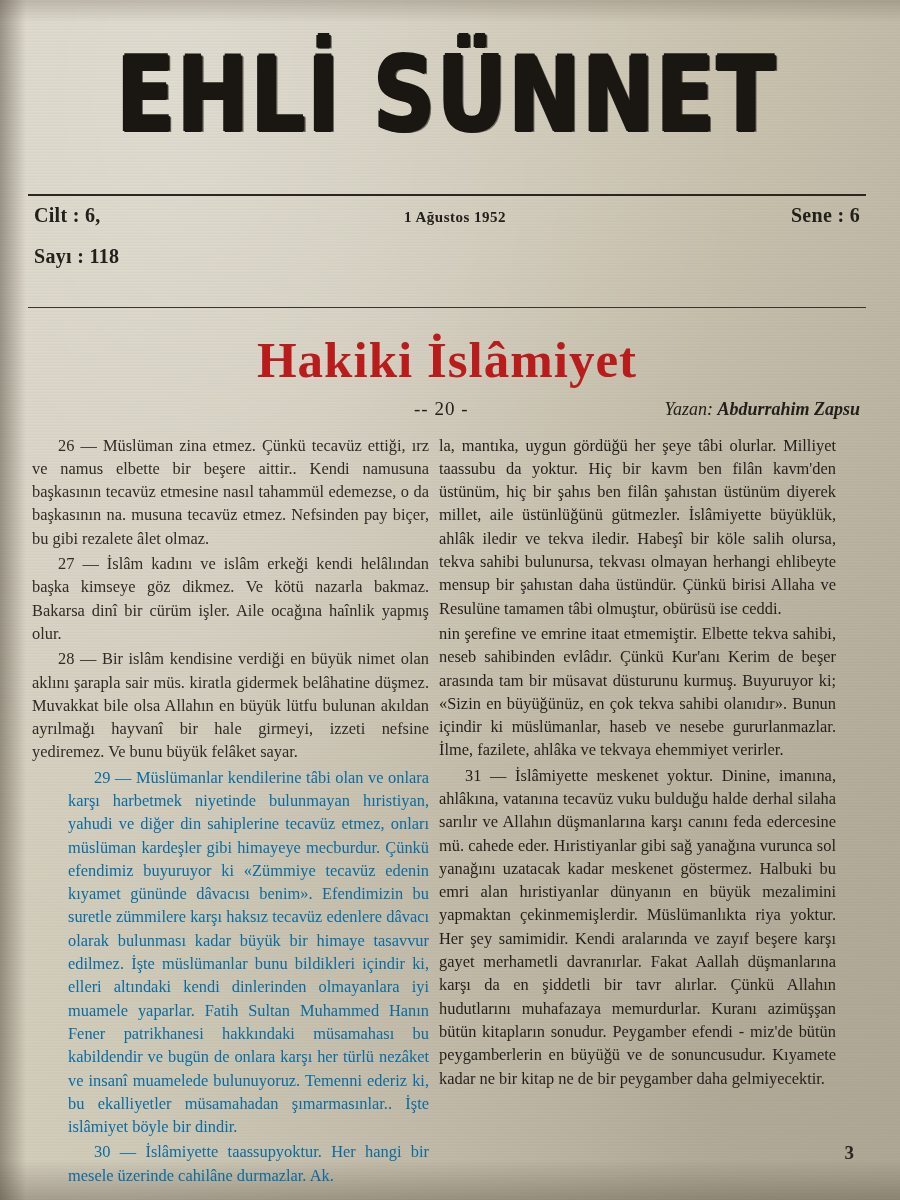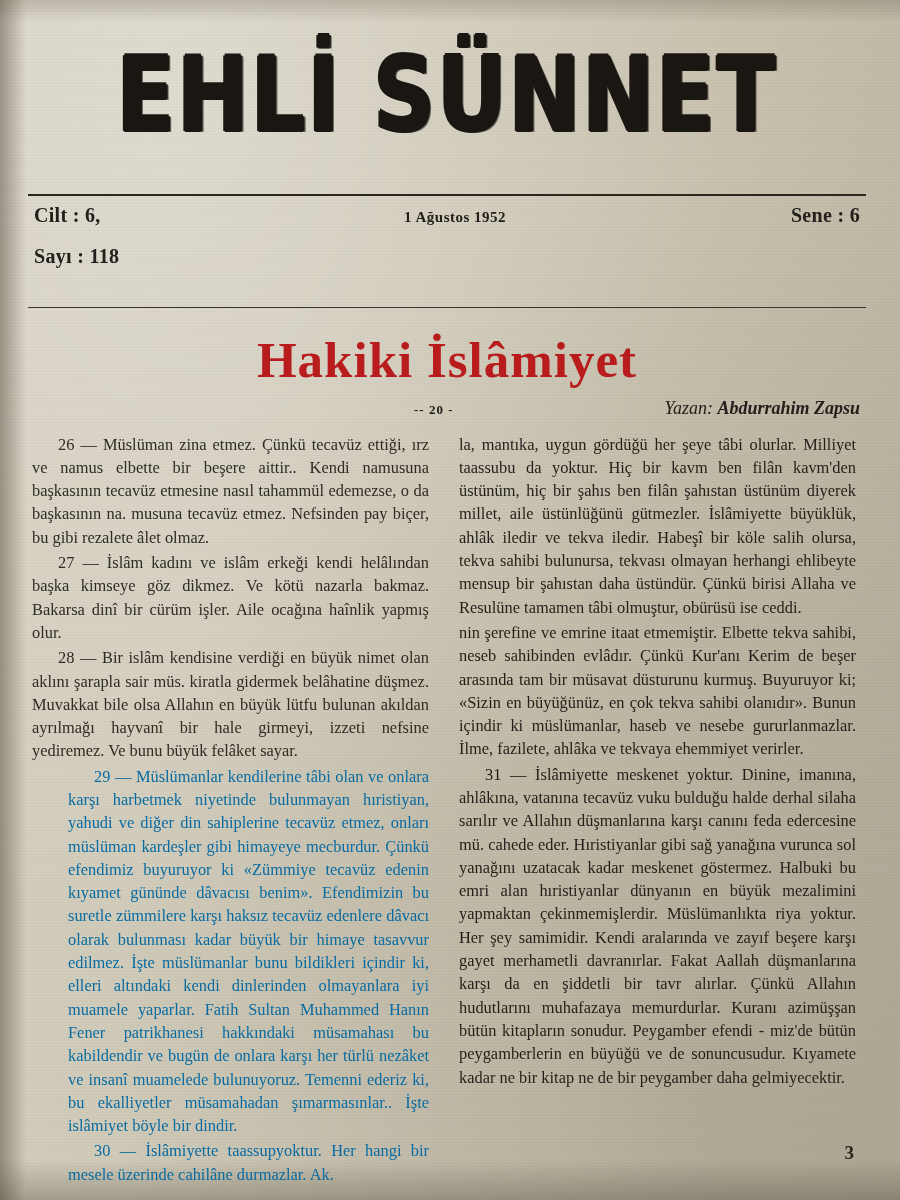--- a/index.html
+++ b/index.html
@@ -119,35 +119,35 @@
   }
   .subhead-row {
     display: flex;
     align-items: baseline;
     margin-top: 10px;
     padding: 0 6px;
   }
   .part-number {
     flex: 0 0 auto;
     margin-left: 380px;
-    font-size: 13px;
-    font-weight: 700;
+    font-size: 19px;
+    font-weight: 400;
     letter-spacing: 1px;
   }
   .byline {
     margin-left: auto;
     font-size: 18px;
   }
   .byline .by-label { font-style: italic; }
   .byline .by-author { font-style: italic; font-weight: 700; }
 
   
   .columns {
     display: flex;
-    gap: 30px;
+    gap: 10px;
     margin-top: 14px;
     padding: 0 4px;
     font-family: Liberation Serif, serif;
   }
   .col {
     width: 397px;
     font-size: 16.4px;
     line-height: 1.42;
     text-align: justify;
     text-justify: inter-word;

